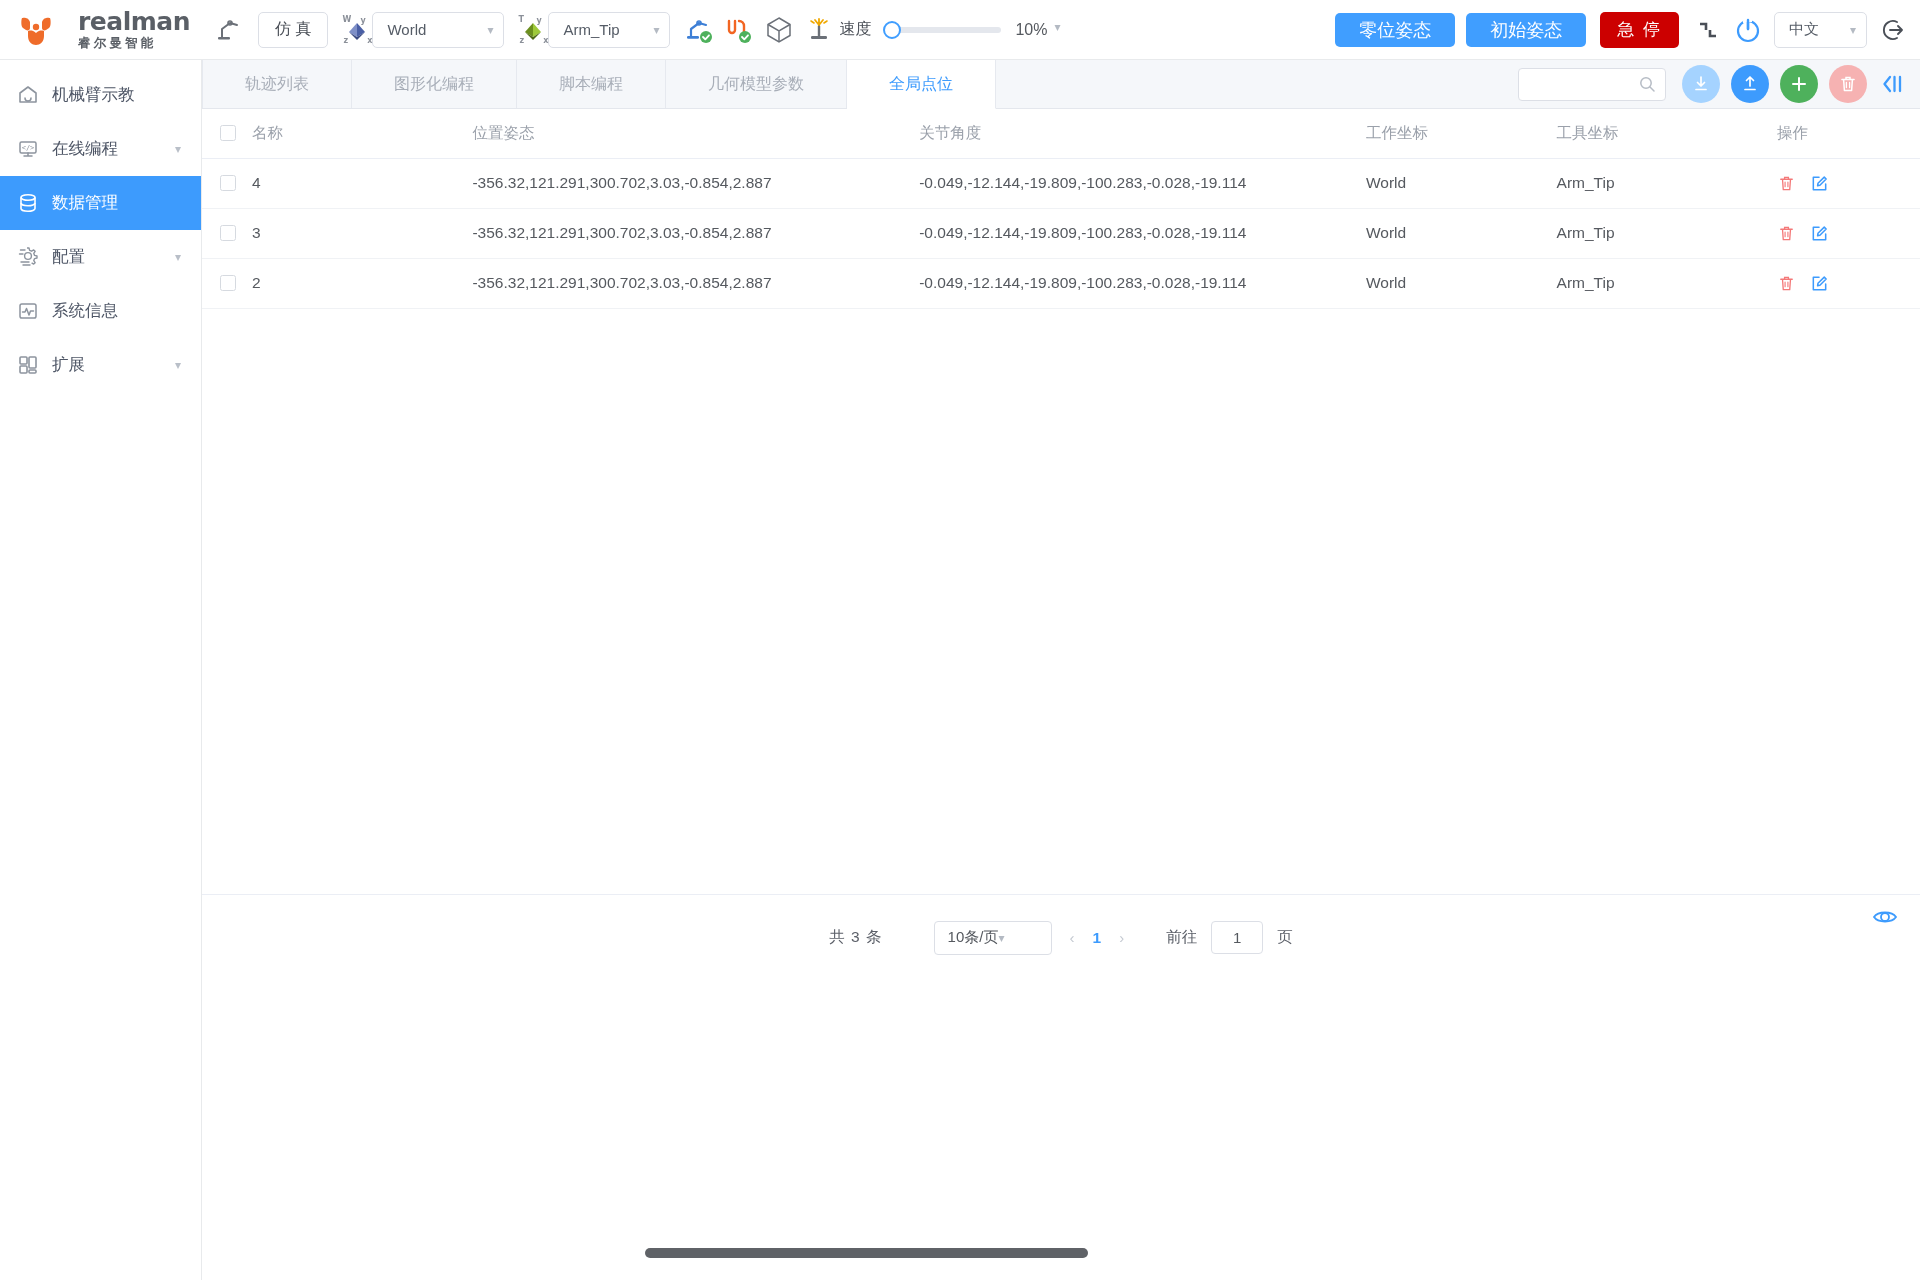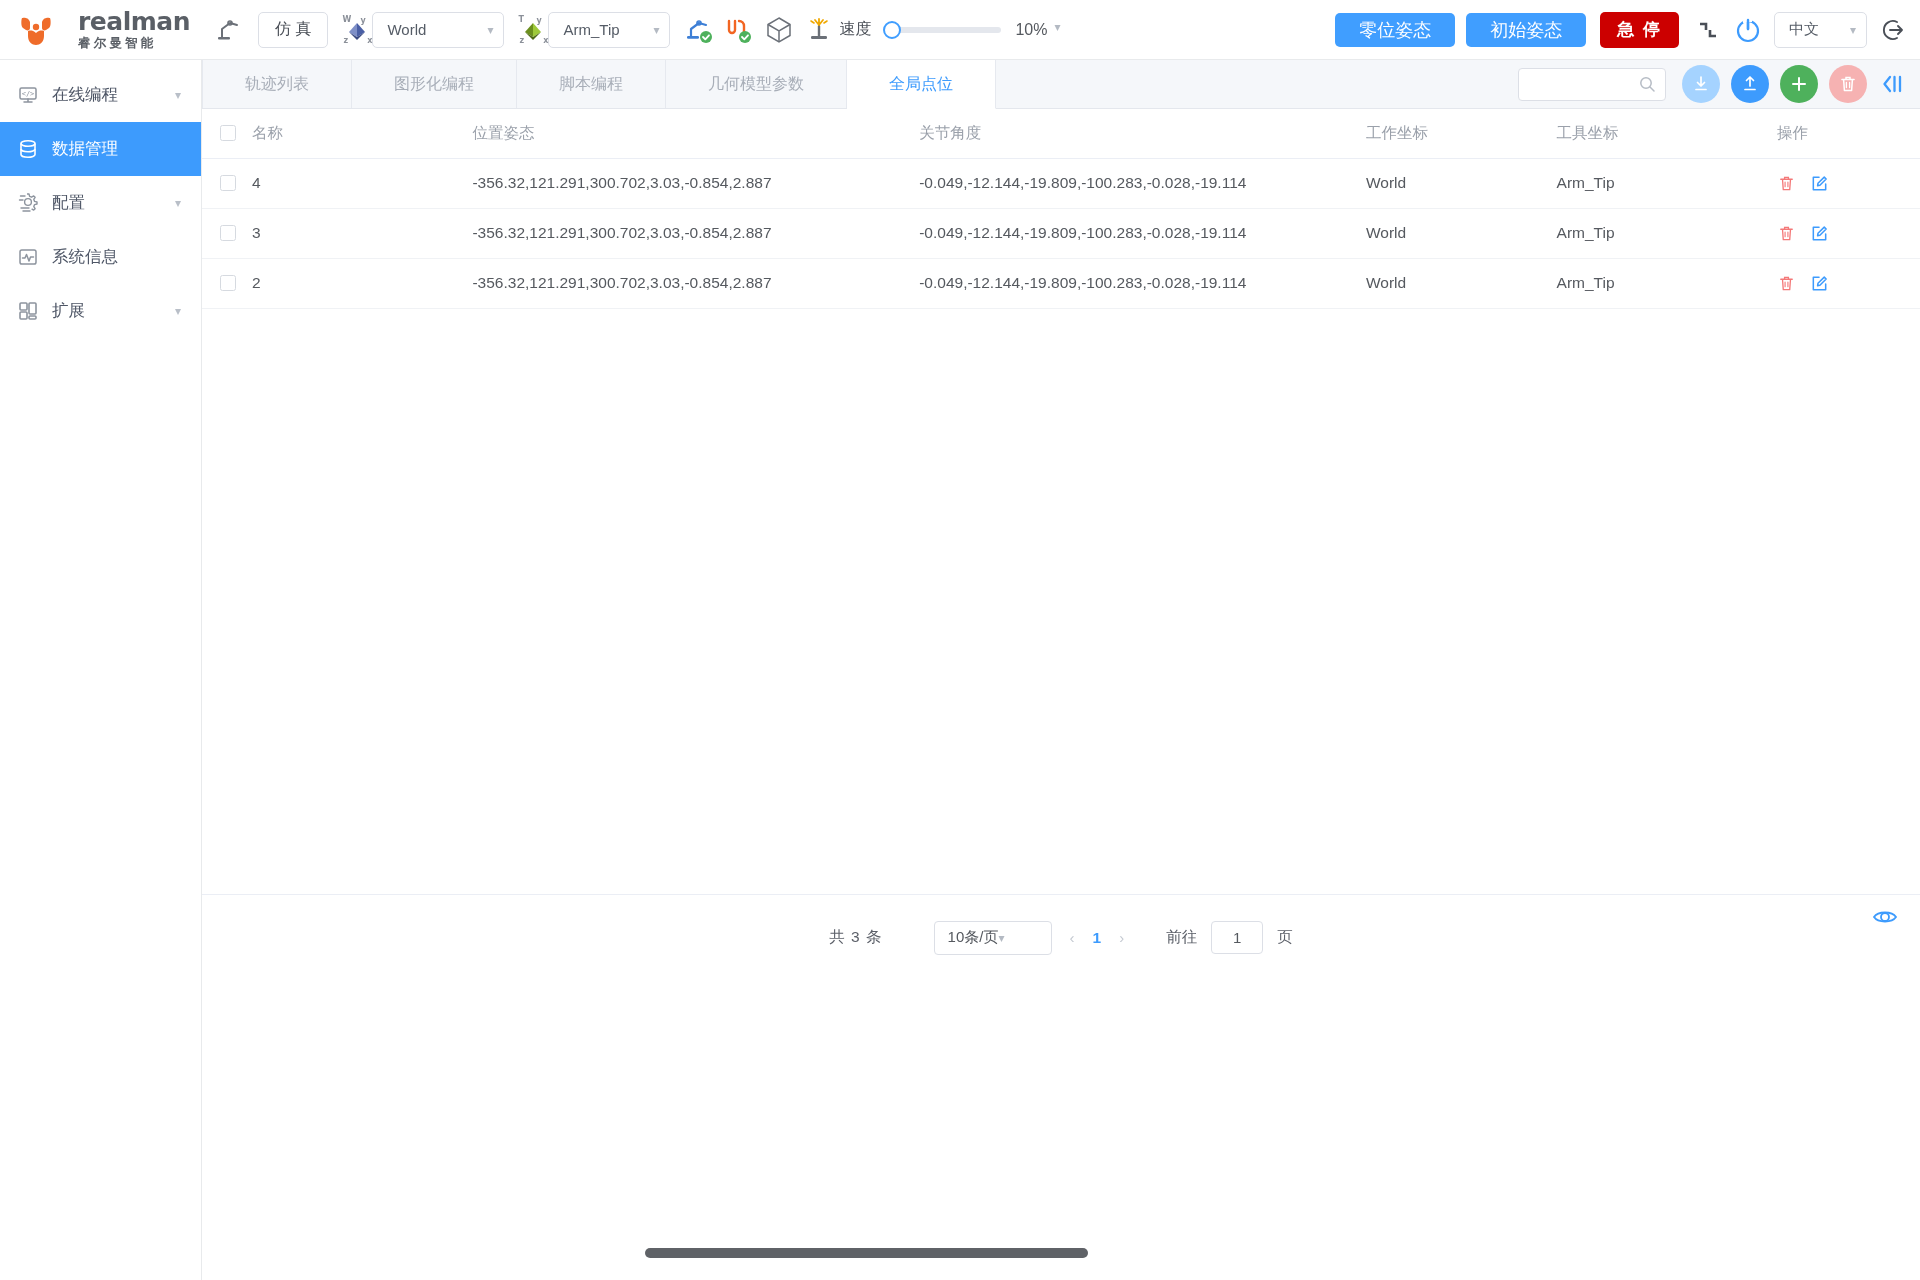--- a/index.html
+++ b/index.html
@@ -71,21 +71,21 @@
 
   .spacer { flex: 1 1 auto; }
 
   .btn {
     height: 34px; border-radius: 5px; border: none; cursor: pointer;
     font-size: 18px; color: #fff; padding: 0 24px; white-space: nowrap;
     display: flex; align-items: center; justify-content: center;
     font-family: "Liberation Sans", sans-serif;
   }
   .btn-blue { background: #409eff; }
-  .btn-red { background: #cc0000; font-weight: bold; letter-spacing: 2px; font-size: 17px; padding: 0 17px; height: 36px; }
+  .btn-red { background: #cc0000; font-weight: normal; letter-spacing: 2px; font-size: 17px; padding: 0 17px; height: 36px; }
 
   
   .sidebar {
     position: absolute; top: 60px; left: 0;
     width: 202px; height: 1220px;
     background: #fff; border-right: 1px solid #e8eaec;
     padding-top: 8px;
   }
   .side-item {
     height: 54px; display: flex; align-items: center;
@@ -341,20 +341,29 @@
   <div class="tb-icon">
     <svg width="28" height="28" viewBox="0 0 28 28">
       <path d="M17 6 A9 9 0 1 0 17 22" fill="none" stroke="#4a4f57" stroke-width="1.9" stroke-linecap="round"></path>
       <path d="M10 14 L22 14 M18 10 L22 14 L18 18" fill="none" stroke="#4a4f57" stroke-width="1.9" stroke-linecap="round" stroke-linejoin="round"></path>
     </svg>
   </div>
 </div>
 
 <div class="sidebar">
 
+  <div class="side-item">
+    <span class="side-ico">
+      <svg width="22" height="22" viewBox="0 0 22 22">
+        <path d="M3 9 L11 3 L19 9 L19 18 L3 18 Z" fill="none" stroke="#8d949e" stroke-width="1.6" stroke-linejoin="round"></path>
+        <path d="M8 14 a3 3 0 0 0 6 0" fill="none" stroke="#8d949e" stroke-width="1.5" stroke-linecap="round"></path>
+      </svg>
+    </span>
+    <span class="side-label">机械臂示教</span>
+  </div>
 
   <div class="side-item">
     <span class="side-ico">
       <svg width="22" height="22" viewBox="0 0 22 22">
         <rect x="3" y="4" width="16" height="11" rx="1.5" fill="none" stroke="#8d949e" stroke-width="1.5"></rect>
         <path d="M11 15 L11 18 M7 18 L15 18" stroke="#8d949e" stroke-width="1.5" stroke-linecap="round"></path>
         <text x="11" y="12" font-size="7" fill="#8d949e" text-anchor="middle" font-family="DejaVu Sans Mono, monospace">&lt;/&gt;</text>
       </svg>
     </span>
     <span class="side-label">在线编程</span>

